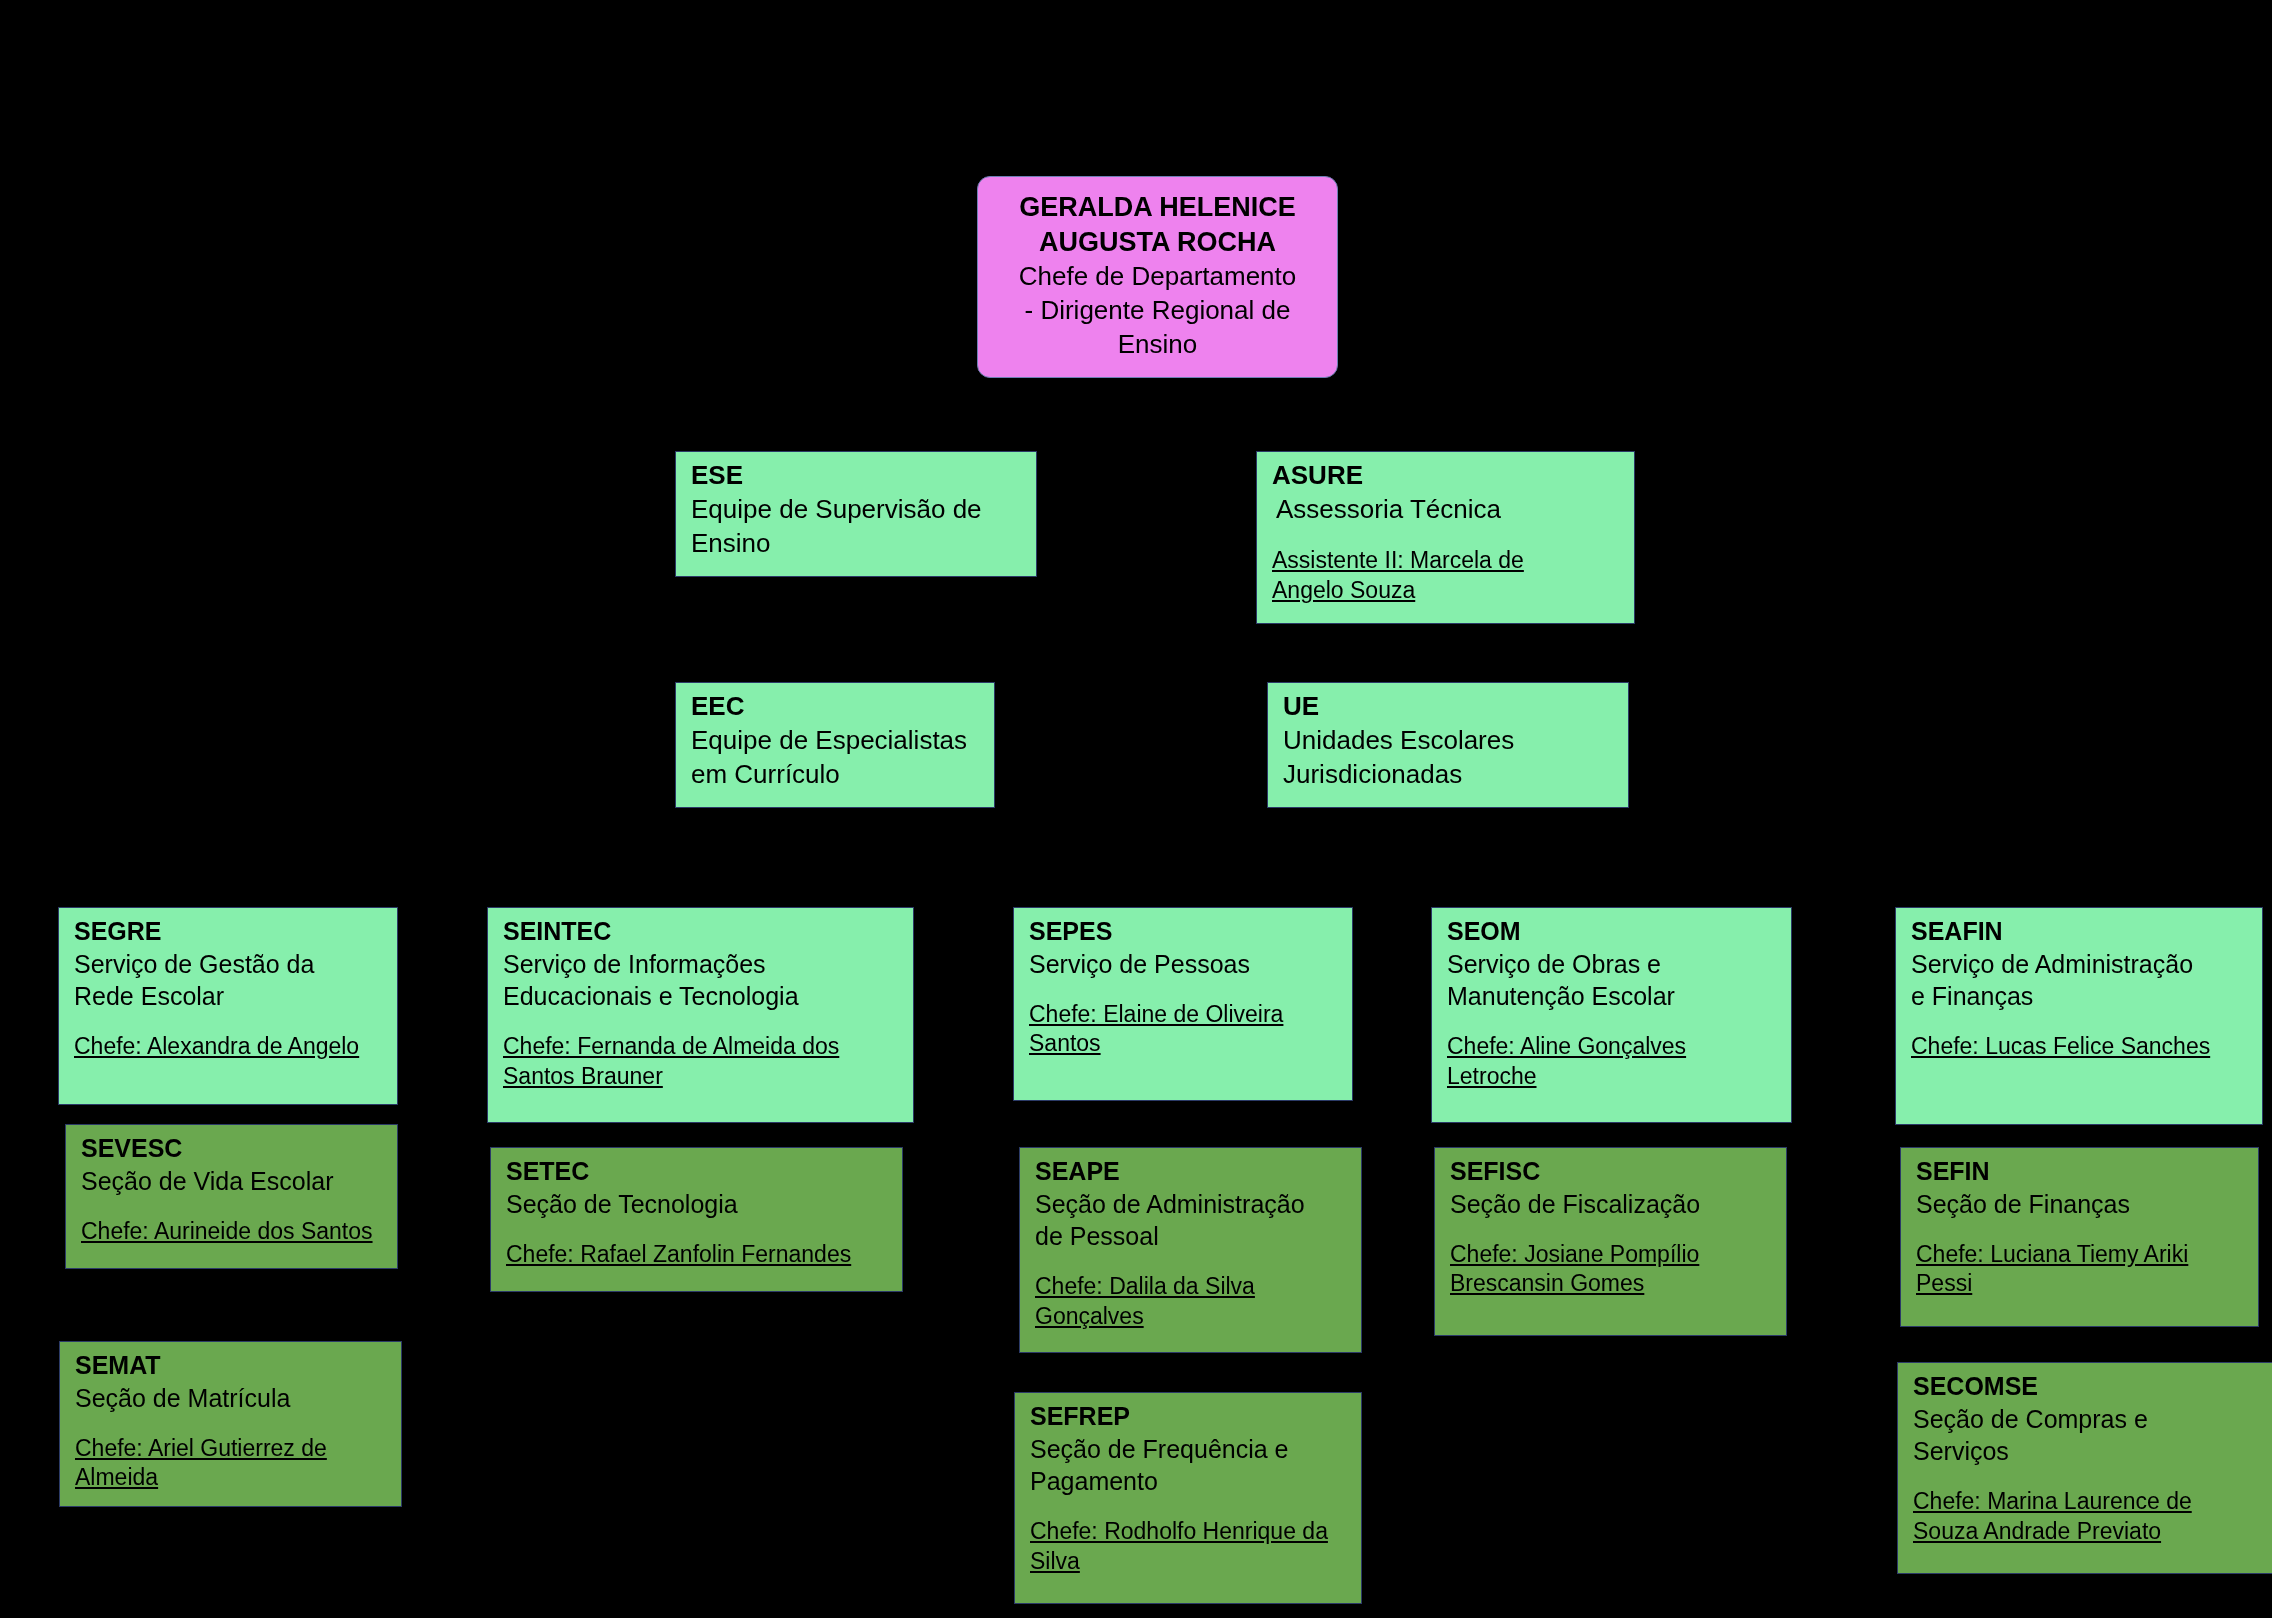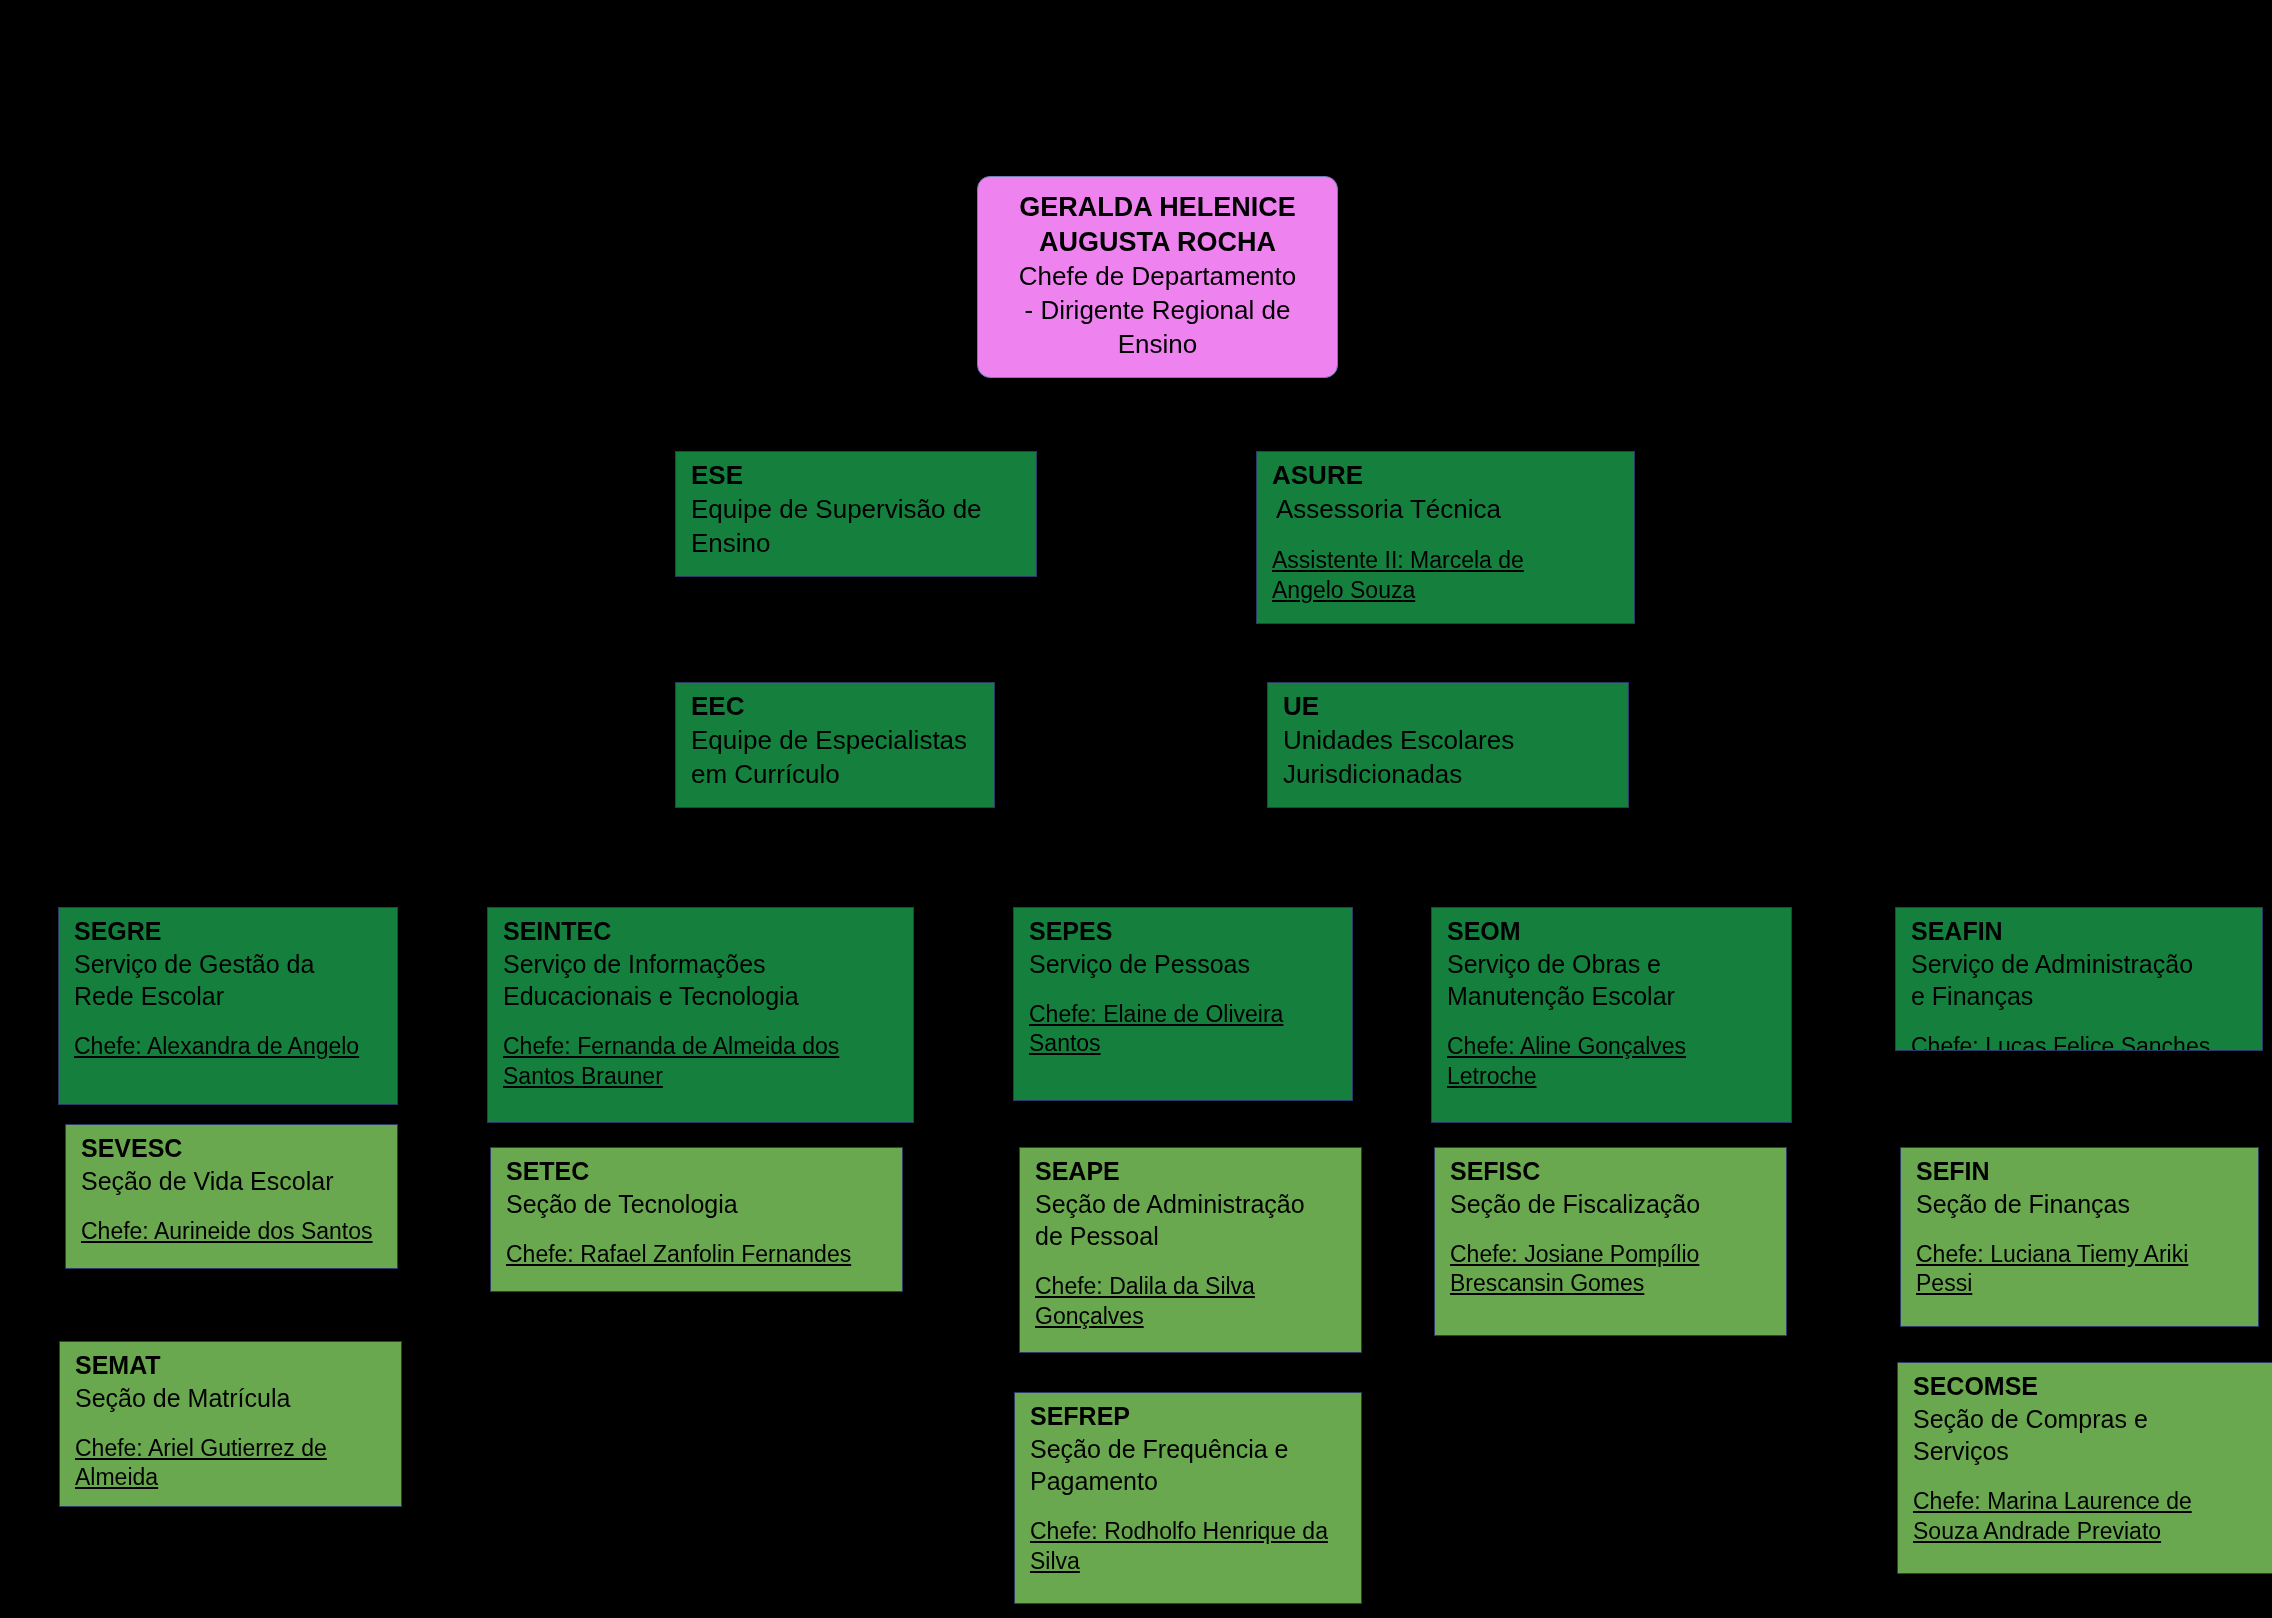--- a/index.html
+++ b/index.html
@@ -24,21 +24,21 @@
     overflow: hidden;
   }
   .node.root {
     background: #ee82ee;
     border: 1.5px solid #6e7fb5;
     border-radius: 13px;
     text-align: center;
     padding: 13px 12px;
   }
   .node.blue {
-    background: #15803d;
+    background: #86efac;
     border: 1.5px solid #2b3a67;
   }
   .node.green {
     background: #6aa84f;
     border: 1.5px solid #2b3a67;
   }
   .code {
     font-weight: bold;
     display: block;
   }
@@ -122,21 +122,21 @@
   </div>
 
   <div class="node blue" style="left:1431px; top:907px; width:361px; height:216px;">
     <span class="code fs-md">SEOM</span>
     <span class="title fs-md">Serviço de Obras e</span>
     <span class="title fs-md">Manutenção Escolar</span>
     <span class="chief fs-sm sp-before">Chefe: Aline Gonçalves</span>
     <span class="chief fs-sm">Letroche</span>
   </div>
 
-  <div class="node blue" style="left:1895px; top:907px; width:368px; height:144px;">
+  <div class="node blue" style="left:1895px; top:907px; width:368px; height:218px;">
     <span class="code fs-md">SEAFIN</span>
     <span class="title fs-md">Serviço de Administração</span>
     <span class="title fs-md">e Finanças</span>
     <span class="chief fs-sm sp-before">Chefe: Lucas Felice Sanches</span>
   </div>
 
   <div class="node green" style="left:65px; top:1124px; width:333px; height:145px;">
     <span class="code fs-md">SEVESC</span>
     <span class="title fs-md">Seção de Vida Escolar</span>
     <span class="chief fs-sm sp-before">Chefe: Aurineide dos Santos</span>

